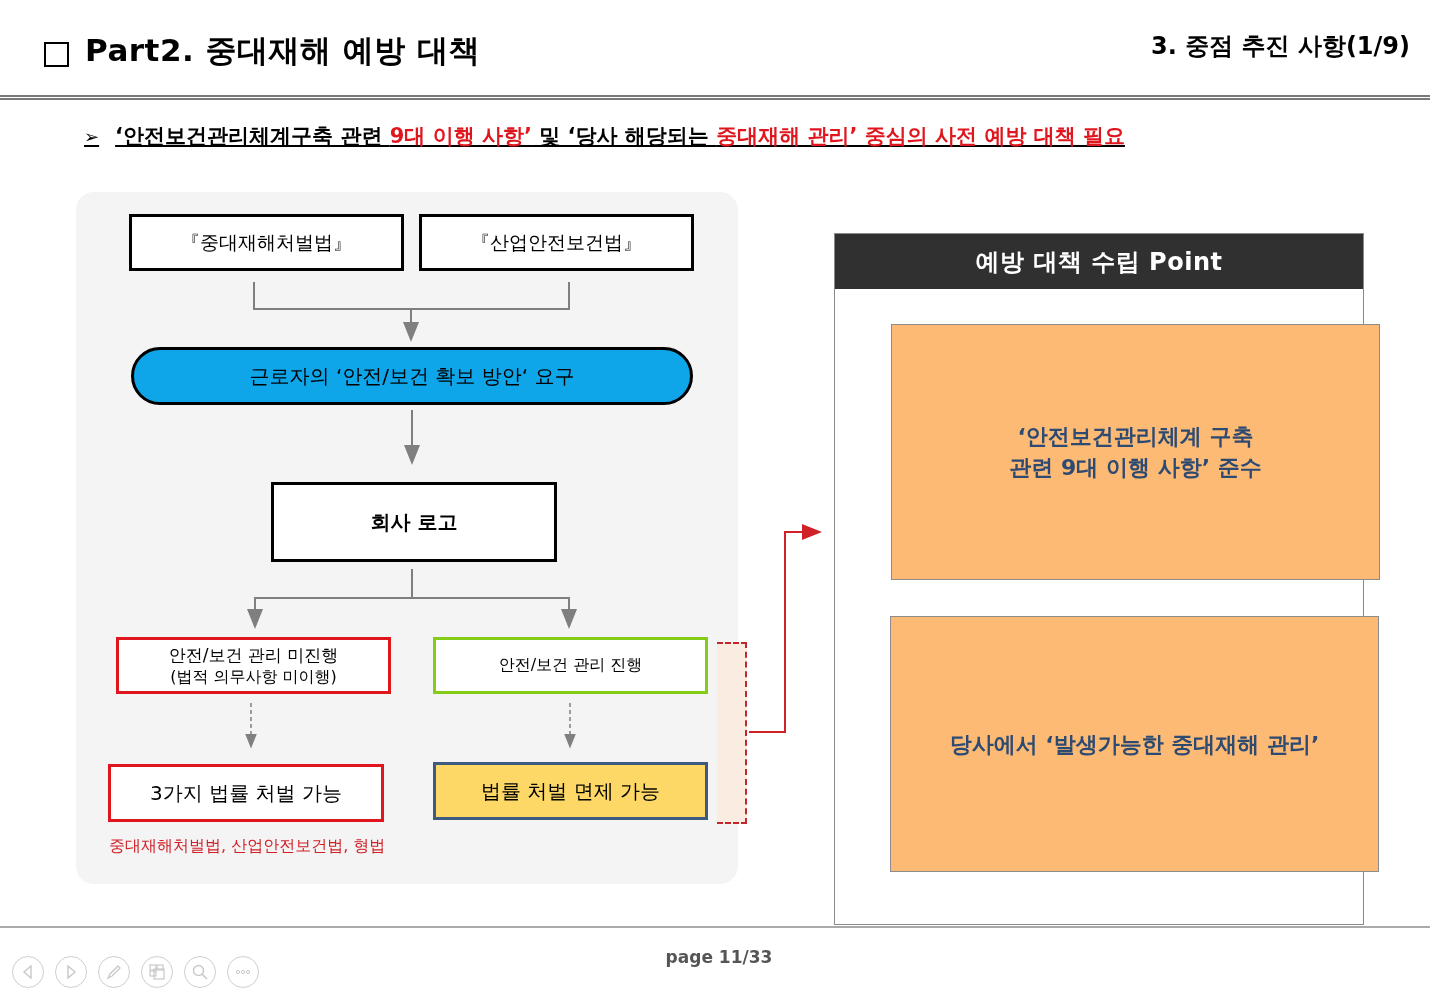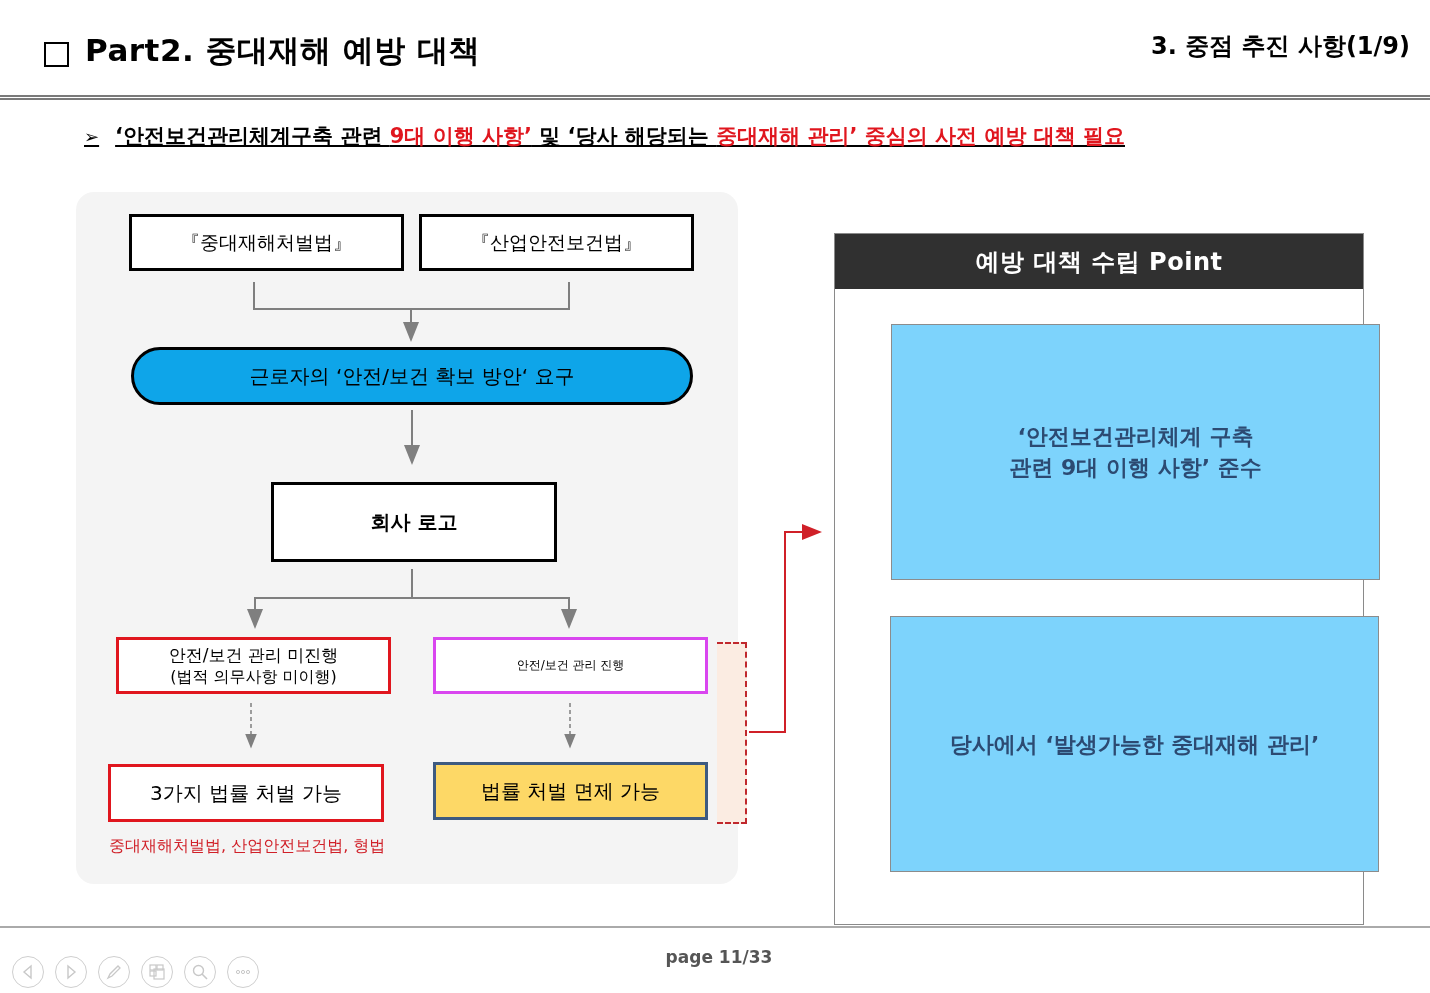--- a/index.html
+++ b/index.html
@@ -27,36 +27,36 @@
     .law-box { top: 214px; height: 57px; border: 3px solid #000; font-size: 19px; }
     .law-1 { left: 129px; width: 275px; }
     .law-2 { left: 419px; width: 275px; }
 
     .demand { left: 131px; top: 347px; width: 562px; height: 58px; border: 3px solid #000; border-radius: 30px; background: #0ea5e9; font-size: 20px; }
 
     .logo-box { left: 271px; top: 482px; width: 286px; height: 80px; border: 3px solid #000; font-size: 20px; font-weight: bold; }
 
     .no-mgmt { left: 116px; top: 637px; width: 275px; height: 57px; border: 3px solid #e0161e; font-size: 17px; line-height: 22px; flex-direction: column; }
     .no-mgmt .sub { font-size: 16px; }
-    .mgmt { left: 433px; top: 637px; width: 275px; height: 57px; border: 3px solid #d946ef; font-size: 12px; }
+    .mgmt { left: 433px; top: 637px; width: 275px; height: 57px; border: 3px solid #84cc16; font-size: 16px; }
 
     .penalty { left: 108px; top: 764px; width: 276px; height: 58px; border: 3px solid #e0161e; font-size: 20px; }
     .exempt { left: 433px; top: 762px; width: 275px; height: 58px; border: 3px solid #3d5a80; background: #fdd866; font-size: 20px; text-align: center; }
 
     .laws-note { left: 101px; top: 836px; font-size: 16px; color: #d02028; white-space: nowrap; }
 
     .dashed-bracket { left: 717px; top: 642px; width: 30px; height: 182px; background: #fbece2; border: 2px dashed #c0282d; border-left: none; }
 
     
     .line-svg { position: absolute; left: 0; top: 0; width: 1430px; height: 993px; pointer-events: none; }
 
     
     .point-panel { left: 834px; top: 193px; width: 530px; height: 692px; border: 1.5px solid #8a8a8a; background: #fff; margin-top: 40px; }
     .point-header { position: absolute; left: 0; top: 0; width: 100%; height: 55px; background: #303030; color: #fff; font-size: 24px; font-weight: bold; display: flex; align-items: center; justify-content: center; letter-spacing: 0.5px; }
-    .point-card { position: absolute; background: #7dd3fc; border: 1.5px solid #8c8c8c; display: flex; align-items: center; justify-content: center; text-align: center; color: #2c4a72; font-size: 22px; line-height: 31px; font-weight: bold; }
+    .point-card { position: absolute; background: #fdba74; border: 1.5px solid #8c8c8c; display: flex; align-items: center; justify-content: center; text-align: center; color: #2c4a72; font-size: 22px; line-height: 31px; font-weight: bold; }
     .card-1 { left: 56px; top: 90px; width: 489px; height: 256px; }
     .card-2 { left: 55px; top: 382px; width: 489px; height: 256px; }
 
     
     .rule-bottom { left: 0; top: 926px; width: 1430px; height: 3px; border-top: 2px solid #aaa; }
     .page-num { left: 0; top: 947px; width: 1430px; text-align: center; font-size: 17px; font-weight: bold; color: #555; }
     .controls { left: 4px; top: 956px; display: flex; gap: 11px; }
     .ctrl { width: 32px; height: 32px; border-radius: 50%; border: 1.5px solid #cfcfcf; display: flex; align-items: center; justify-content: center; cursor: pointer; }
     .ctrl svg { width: 18px; height: 18px; }
   </style>

